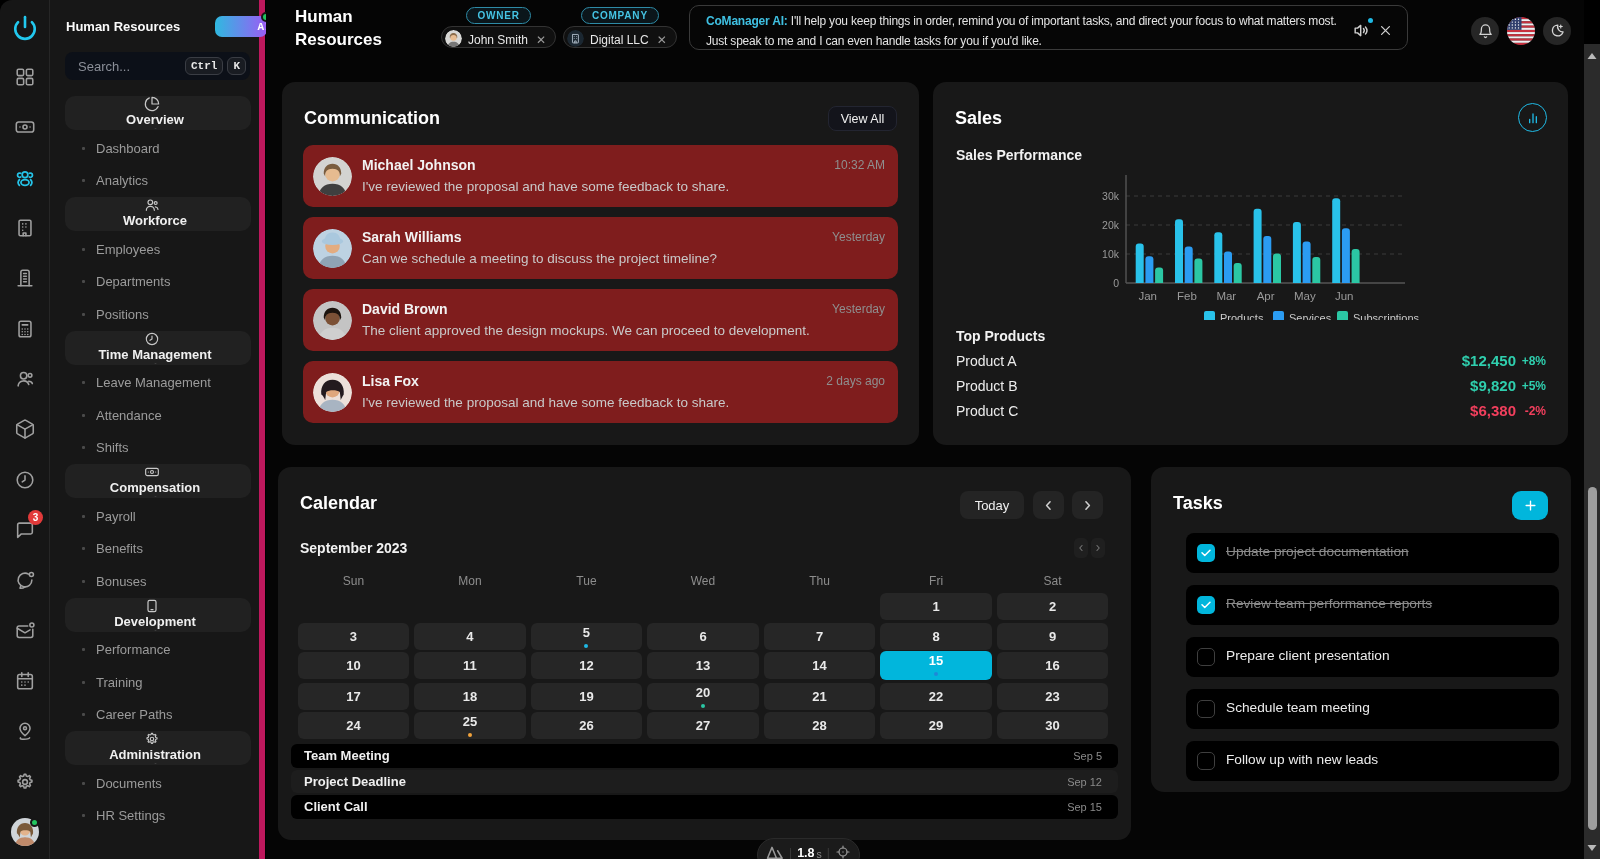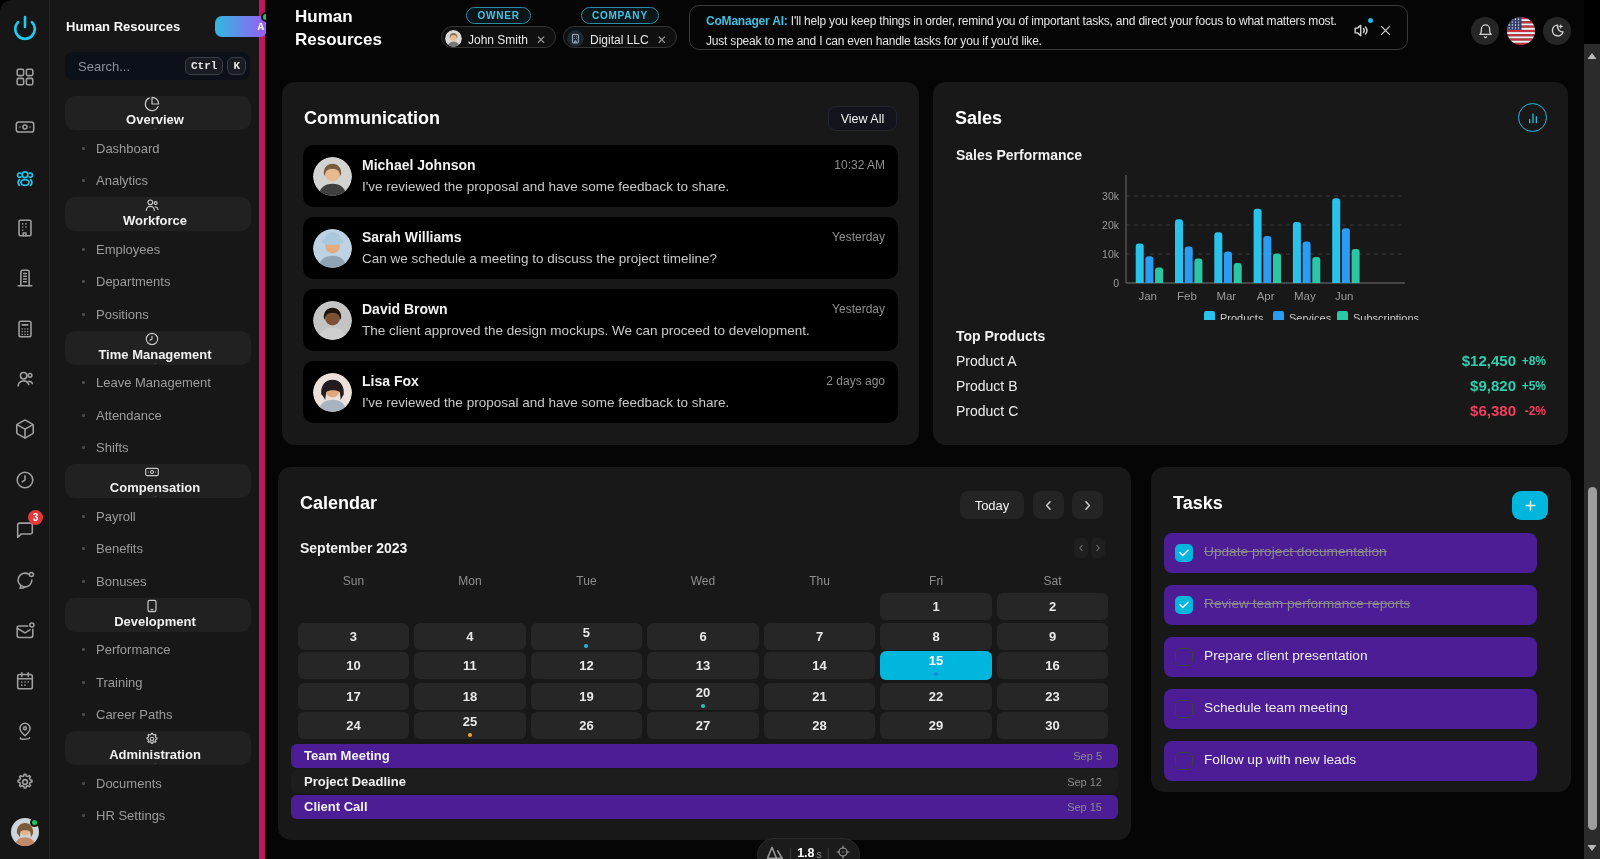--- a/index.html
+++ b/index.html
@@ -51,21 +51,21 @@
 
 .card { position:absolute; background:#181818; border-radius:13px; }
 #card-comm { left:16px; top:82px; width:637px; height:363px; }
 #card-sales { left:667px; top:82px; width:635px; height:363px; }
 #card-cal { left:12px; top:467px; width:853px; height:373px; }
 #card-tasks { left:885px; top:467px; width:420px; height:325px; }
 .ctitle { position:absolute; left:22px; top:26px; font-size:18px; font-weight:bold; color:#fff; }
 
 
 #viewall { position:absolute; right:22px; top:24px; width:69px; height:25px; background:#13141b; border:1px solid #232531; border-radius:8px; color:#f0f0f0; font-size:12.5px; display:flex; align-items:center; justify-content:center; }
-.msg { position:absolute; left:21px; width:595px; height:62px; background:#000000; border-radius:10px; }
+.msg { position:absolute; left:21px; width:595px; height:62px; background:#7f1d1d; border-radius:10px; }
 .msg .mav { position:absolute; left:10px; top:11.5px; width:39px; height:39px; border-radius:50%; overflow:hidden; }
 .msg .nm { position:absolute; left:59px; top:12px; font-size:14px; font-weight:bold; color:#f2f2f2; }
 .msg .tm { position:absolute; right:13px; top:13px; font-size:12px; color:#8f8f8f; }
 .msg .tx { position:absolute; left:59px; top:34px; font-size:13.5px; color:#c9c9c9; }
 
 
 #salesbtn { position:absolute; right:21px; top:21px; width:29px; height:29px; border-radius:50%; border:1.5px solid #1fb9e4; display:flex; align-items:center; justify-content:center; }
 .subhead { position:absolute; left:23px; font-size:14px; font-weight:bold; color:#f2f2f2; }
 #prodlist { position:absolute; left:23px; right:22px; top:268px; }
 .prow { height:25px; position:relative; }
@@ -89,28 +89,28 @@
 .wk .wd { text-align:center; font-size:12px; color:#8d8d8d; height:14px; }
 .days { display:grid; grid-template-columns:repeat(7,1fr); column-gap:4.75px; row-gap:2.6px; margin-top:5px; }
 .day { height:27px; background:#262626; border-radius:6px; position:relative; font-size:13px; font-weight:bold; color:#e9e9e9; display:flex; align-items:center; justify-content:center; }
 .day.empty { background:transparent; }
 .day.sel { background:#01b6dc; color:#fff; height:29px; margin-top:-1px; }
 .day .dd { position:absolute; left:50%; transform:translateX(-50%); top:19px; width:4px; height:4px; border-radius:50%; }
 .day.hasdot { align-items:flex-start; }
 .day.hasdot span { margin-top:2px; }
 #events { position:absolute; left:13px; right:13px; top:277px; }
 .ev { height:23.5px; border-radius:6px; margin-bottom:2px; position:relative; }
-.ev.teal-bg { background:#4c1d95; }
+.ev.teal-bg { background:#000000; }
 .ev.plain { background:#1d1d1d; }
 .ev .en { position:absolute; left:13px; top:4px; font-size:13px; font-weight:bold; color:#f0f0f0; }
 .ev .ed { position:absolute; right:16px; top:6px; font-size:11px; color:#8a8a8a; }
 
 
 #addtask { position:absolute; right:23px; top:23.5px; width:36px; height:29px; background:#01b6dc; border-radius:9px; display:flex; align-items:center; justify-content:center; }
-.task { position:absolute; left:13px; width:373px; height:39.5px; background:#4c1d95; border-radius:8px; }
+.task { position:absolute; left:35px; width:373px; height:39.5px; background:#000000; border-radius:8px; }
 .task .cb { position:absolute; left:11px; top:10.5px; width:18px; height:18px; border-radius:5px; }
 .task .cb.on { background:#01b6dc; display:flex; align-items:center; justify-content:center; }
 .task .cb.off { border:1.5px solid #3f3f3f; }
 .task .tt { position:absolute; left:40px; top:11px; font-size:13.7px; }
 .task .done { color:#8a8a8a; text-decoration:line-through; }
 .task .todo { color:#ececec; }
 
 
 #sbar { position:absolute; left:1584px; top:44px; width:16px; height:815px; background:#2b2b2b; }
 #sbar .thumb { position:absolute; left:3.5px; top:443px; width:9px; height:343px; background:#9e9e9e; border-radius:5px; }

